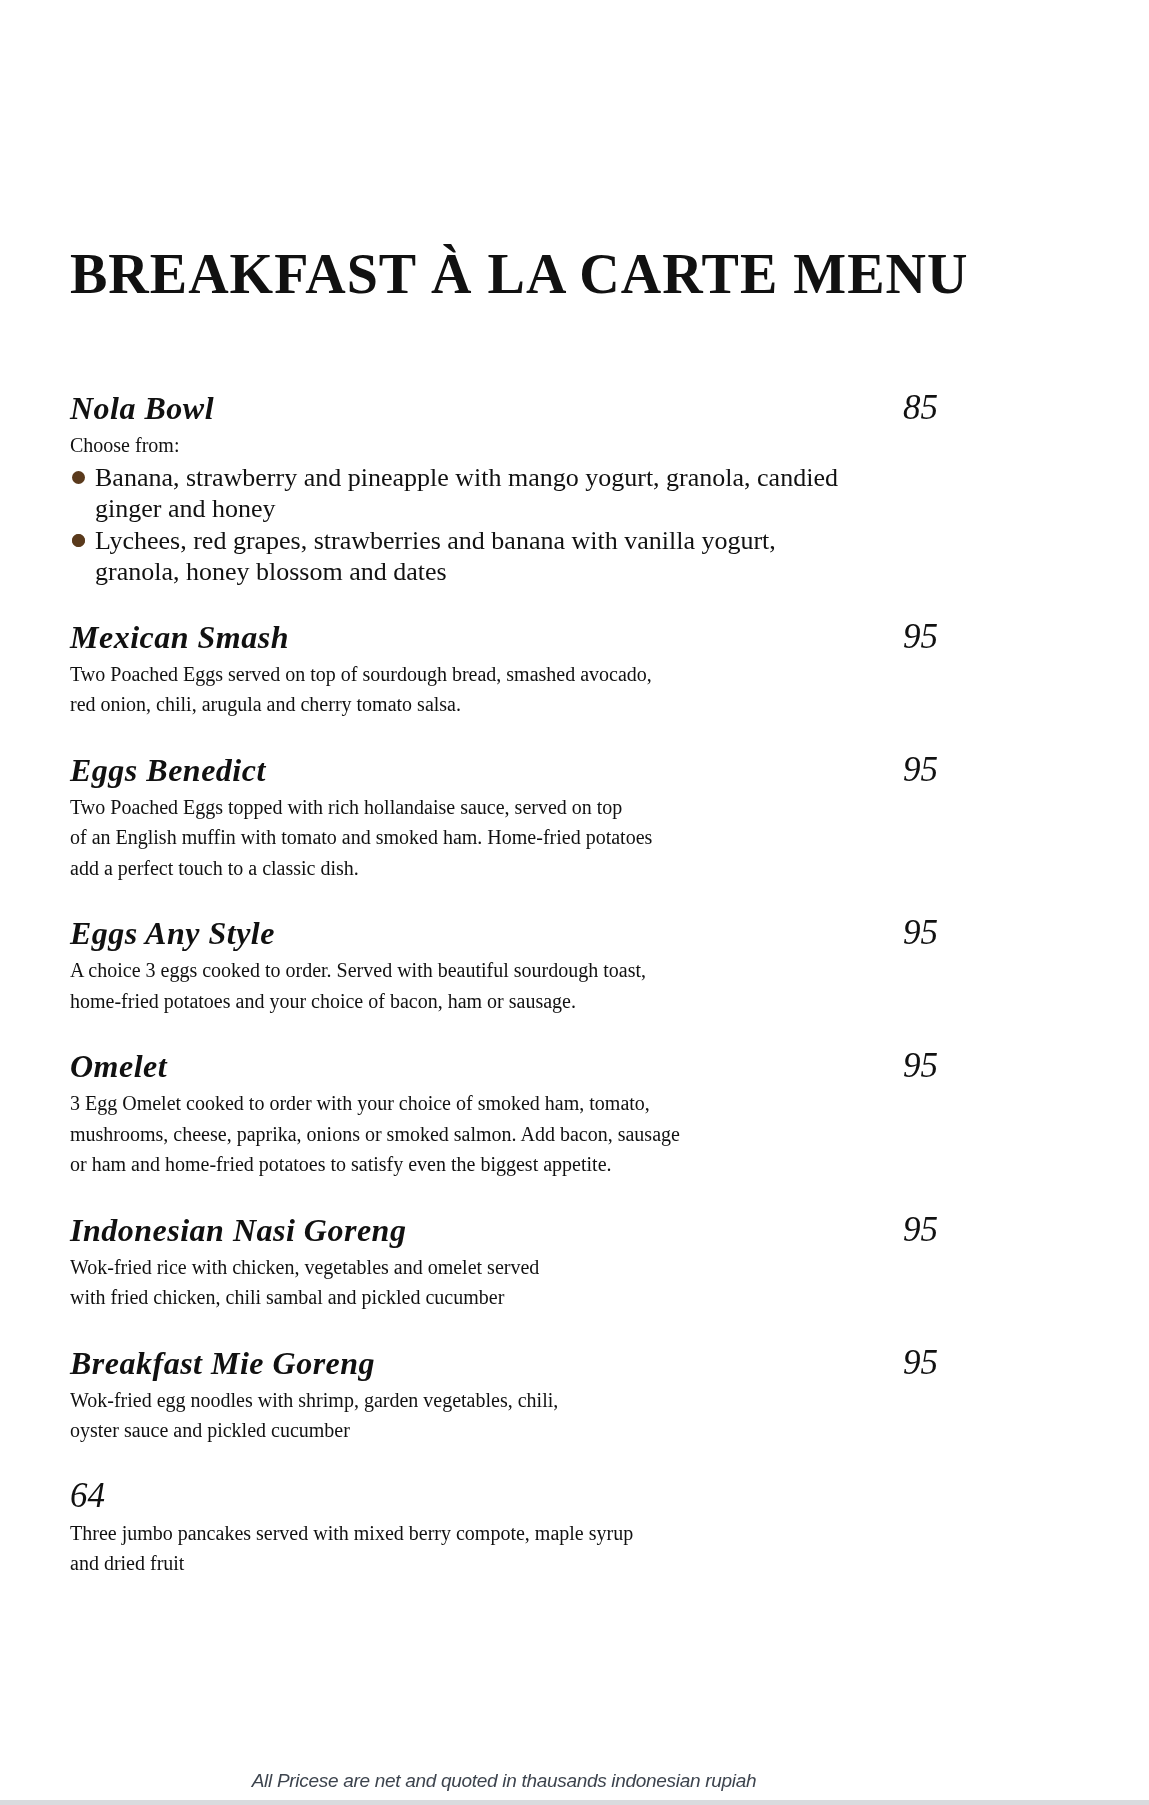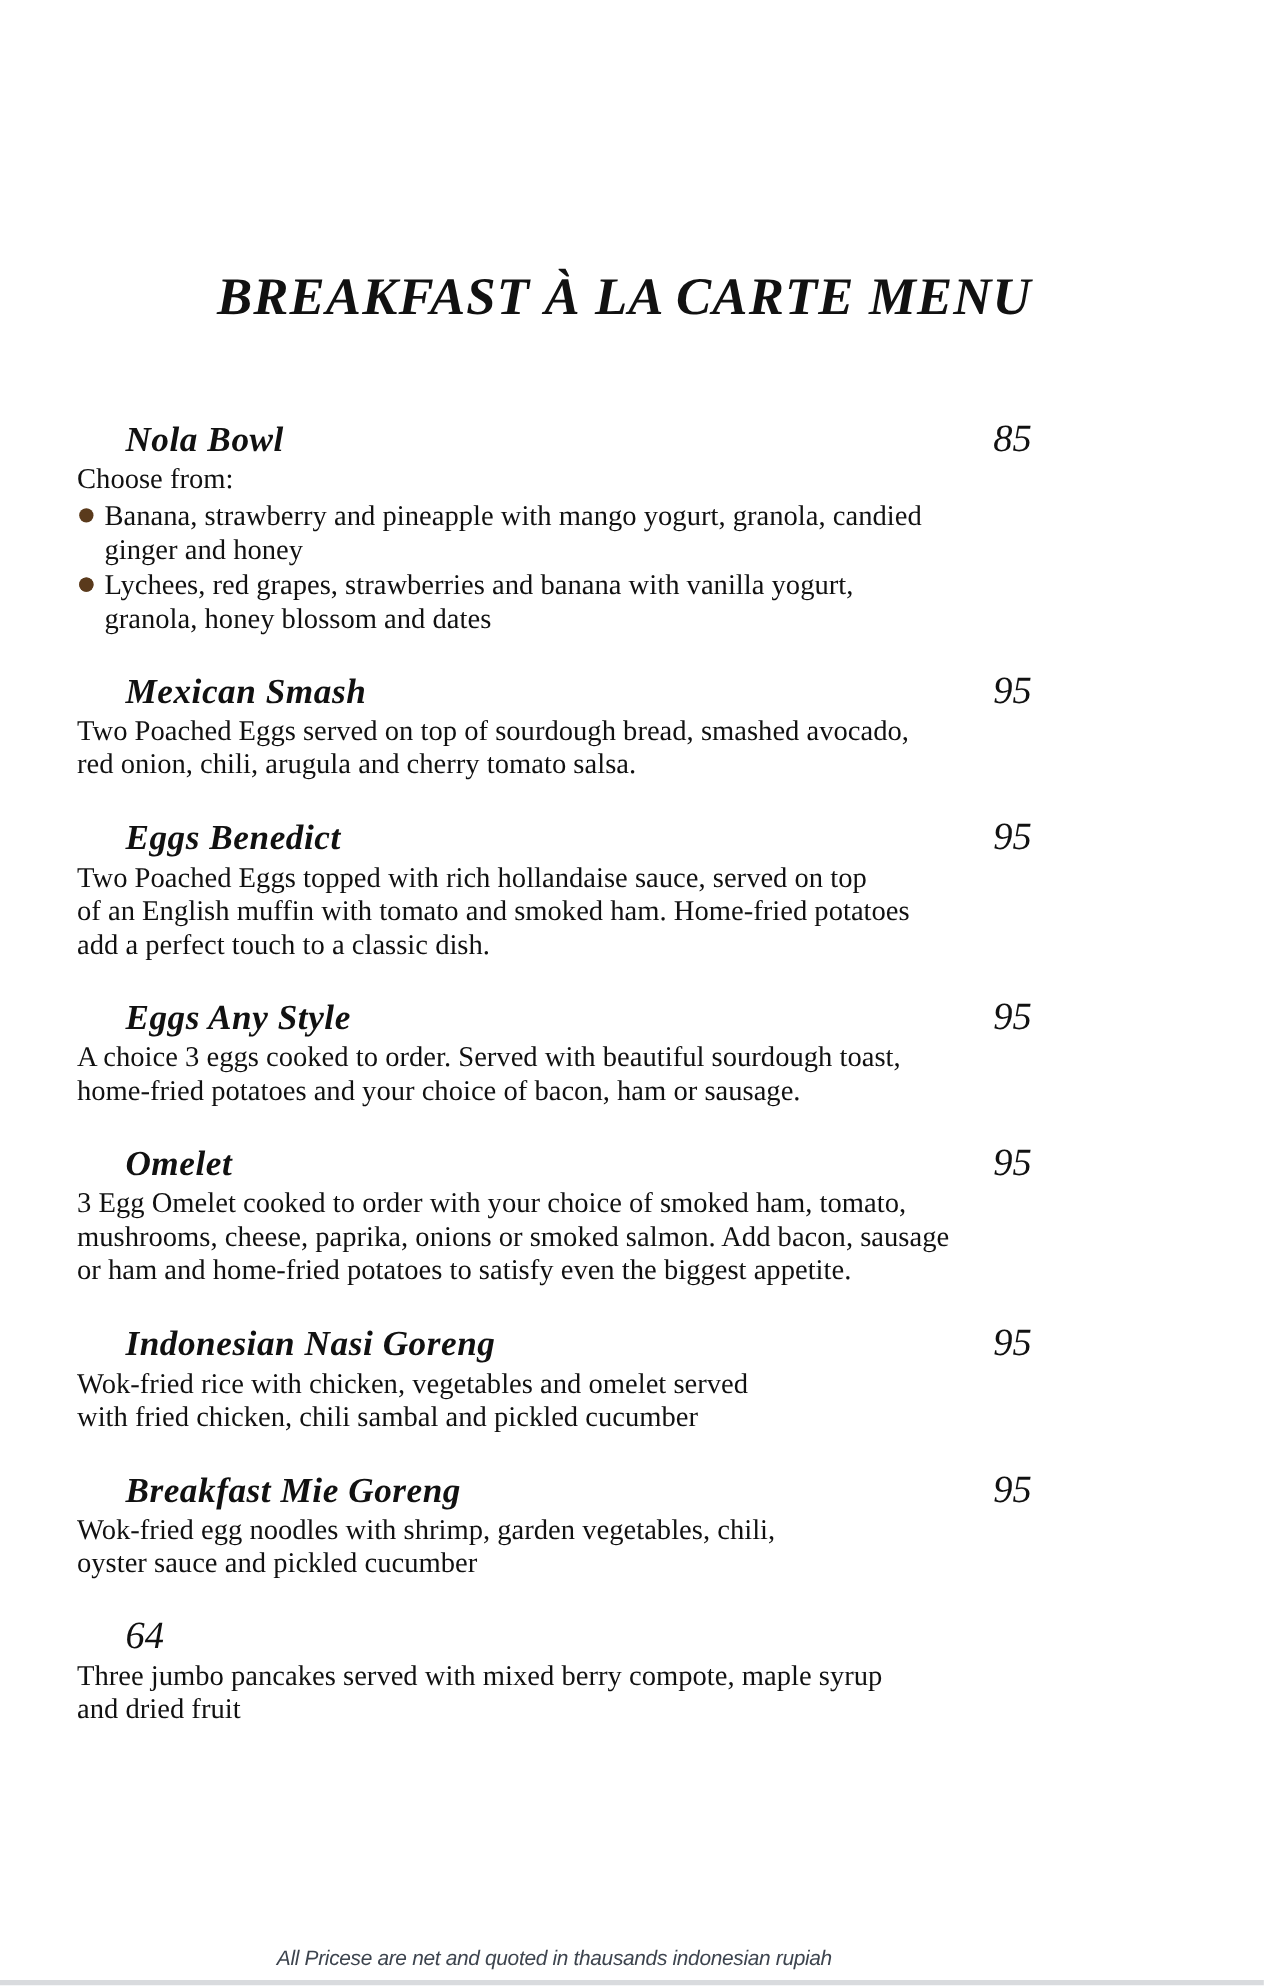--- a/index.html
+++ b/index.html
@@ -3,33 +3,33 @@
 <meta charset="utf-8">
 <style>
   html,body { margin:0; padding:0; background:#ffffff; }
   body {
     width:1149px; height:1805px; position:relative; overflow:hidden;
     font-family:"Liberation Serif", serif; color:#111111;
   }
   .content { position:absolute; left:70px; top:0; width:868px; }
   .title {
     margin:242px 0 0 0; text-align:right;
-    font-size:48px; font-weight:bold; font-style:italic;
+    font-size:56px; font-weight:bold; 
     letter-spacing:1px; white-space:nowrap;
   }
   .menu { margin-top:82px; }
   .menu-item { margin-bottom:30px; }
-  .item-row { display:flex; justify-content:space-between; align-items:baseline;margin-left:44px; }
+  .item-row { display:flex; justify-content:space-between; align-items:baseline; }
   .item-name {
     margin:0; font-size:32px; font-weight:bold; font-style:italic;
     letter-spacing:0.5px; line-height:40px;
   }
   .item-price { font-size:35px; font-weight:normal; font-style:italic; line-height:40px; }
   .item-desc, .item-intro {
-    margin:2px 0 0 0; font-size:26px; line-height:30.5px;
+    margin:2px 0 0 0; font-size:20px; line-height:30.5px;
     white-space:pre-line; width:885px;
   }
   ul.options { list-style:none; margin:0; padding:0; font-size:26px; line-height:31px; }
   ul.options li { position:relative; padding-left:25px; white-space:pre-line; margin-top:1px; }
   .bullet {
     position:absolute; left:2px; top:9px; width:13px; height:13px;
     border-radius:50%; background:#5a3a1c; display:inline-block;
   }
   .footer {
     position:absolute; bottom:13px; left:70px; width:868px; text-align:center;

